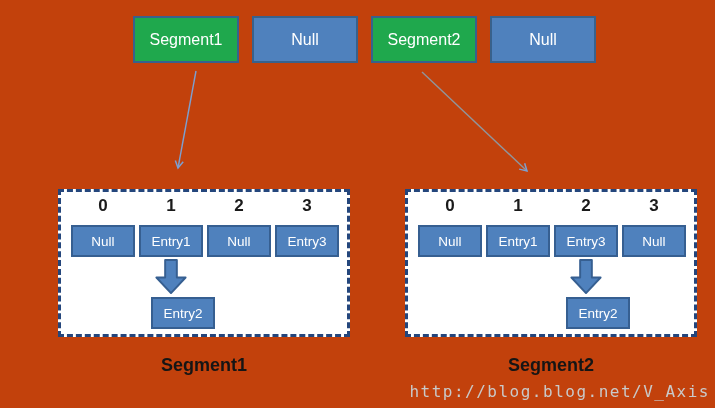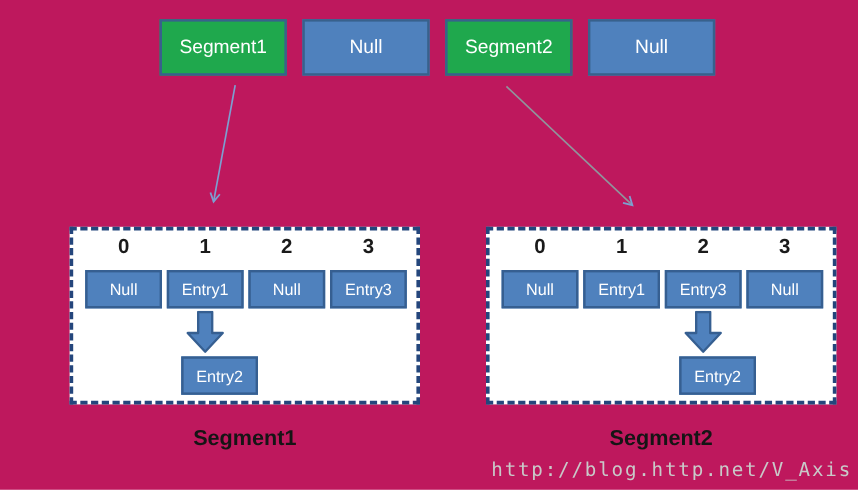--- a/index.html
+++ b/index.html
@@ -1,20 +1,20 @@
 <!DOCTYPE html>
 <html style="--green: #1fa84d; --blue: #4f81bd; --box_border: #38618c; --cell_border: #365f91; --dash_border: #24467c; --arrow_blue: #7d9fd0; --arrow_gray: #90959c; --watermark_gray: #c9c9c9;"><head>
 <meta charset="utf-8">
 <style>
   * { margin:0; padding:0; box-sizing:border-box; }
   body { background:#fff; font-family:"Liberation Sans", sans-serif; }
 
   .canvas {
     position:relative; width:715px; height:408px;
-    background:#be185d; overflow:hidden;
+    background:#c2410c; overflow:hidden;
   }
 
   
   .top-row { position:absolute; left:133px; top:16px; display:flex; gap:13px; }
   .top-box {
     width:106px; height:47px;
     display:flex; align-items:center; justify-content:center;
     color:#fff; font-size:16px;
     border:2px solid var(--box_border);
   }
@@ -124,15 +124,15 @@
     </div>
     <svg class="block-arrow" viewBox="0 0 38 38" style="left: 159px;">
       <path d="M13,1 L25,1 L25,19 L34,19 L19,35 L4,19 L13,19 Z"></path>
     </svg>
     <div class="hang-box" style="left: 146px;">Entry2</div>
   </section>
 
   <div class="segment-title title-left">Segment1</div>
   <div class="segment-title title-right">Segment2</div>
 
-  <div class="watermark">http://blog.http.net/V_Axis</div>
+  <div class="watermark">http://blog.blog.net/V_Axis</div>
 
 </div>
 
 </body></html>

